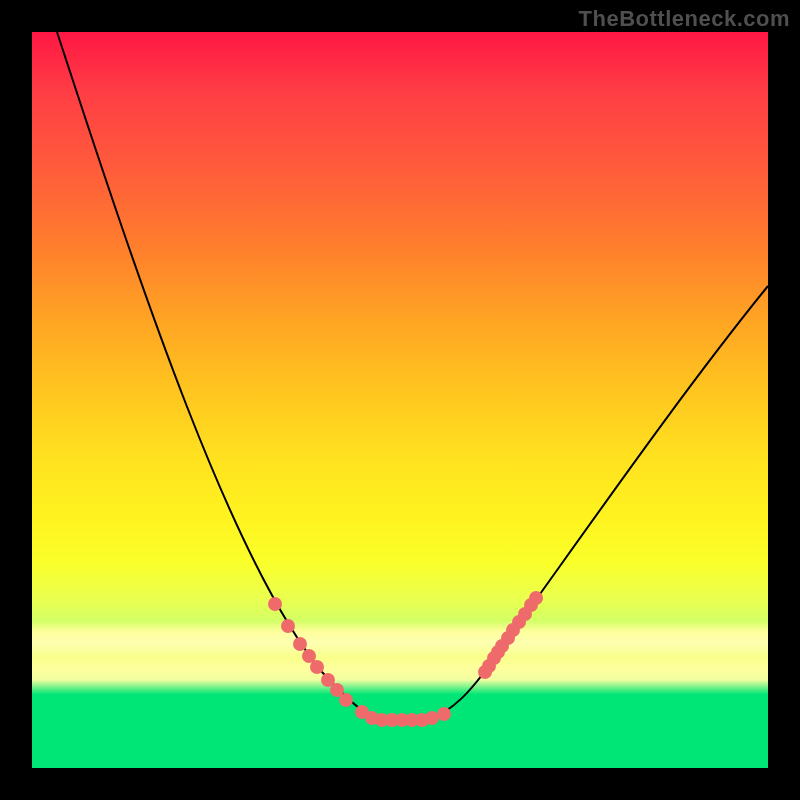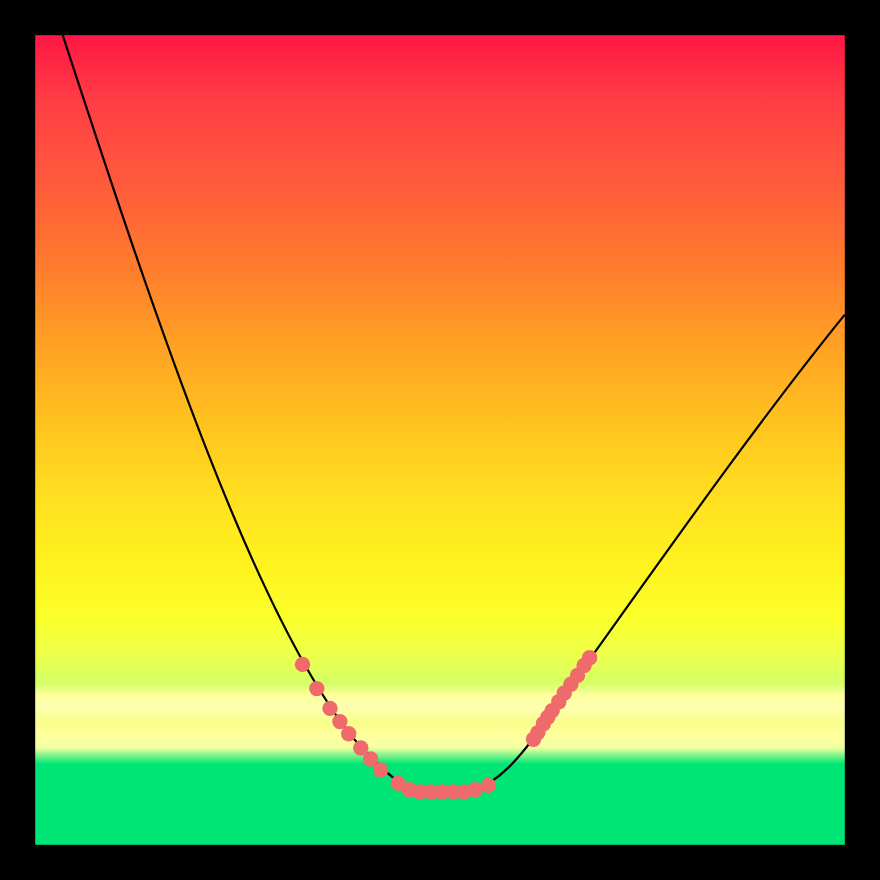--- a/index.html
+++ b/index.html
@@ -98,13 +98,14 @@
         <circle cx="470" cy="614" r="7" fill="#ef6b6b"></circle>
         <circle cx="476" cy="606" r="7" fill="#ef6b6b"></circle>
         <circle cx="481" cy="598" r="7" fill="#ef6b6b"></circle>
         <circle cx="487" cy="590" r="7" fill="#ef6b6b"></circle>
         <circle cx="493" cy="582" r="7" fill="#ef6b6b"></circle>
         <circle cx="499" cy="573" r="7" fill="#ef6b6b"></circle>
         <circle cx="504" cy="566" r="7" fill="#ef6b6b"></circle>
       </g>
   </svg>
 
+  <div class="watermark">TheBottleneck.com</div>
 </div>
 
 </body></html>

